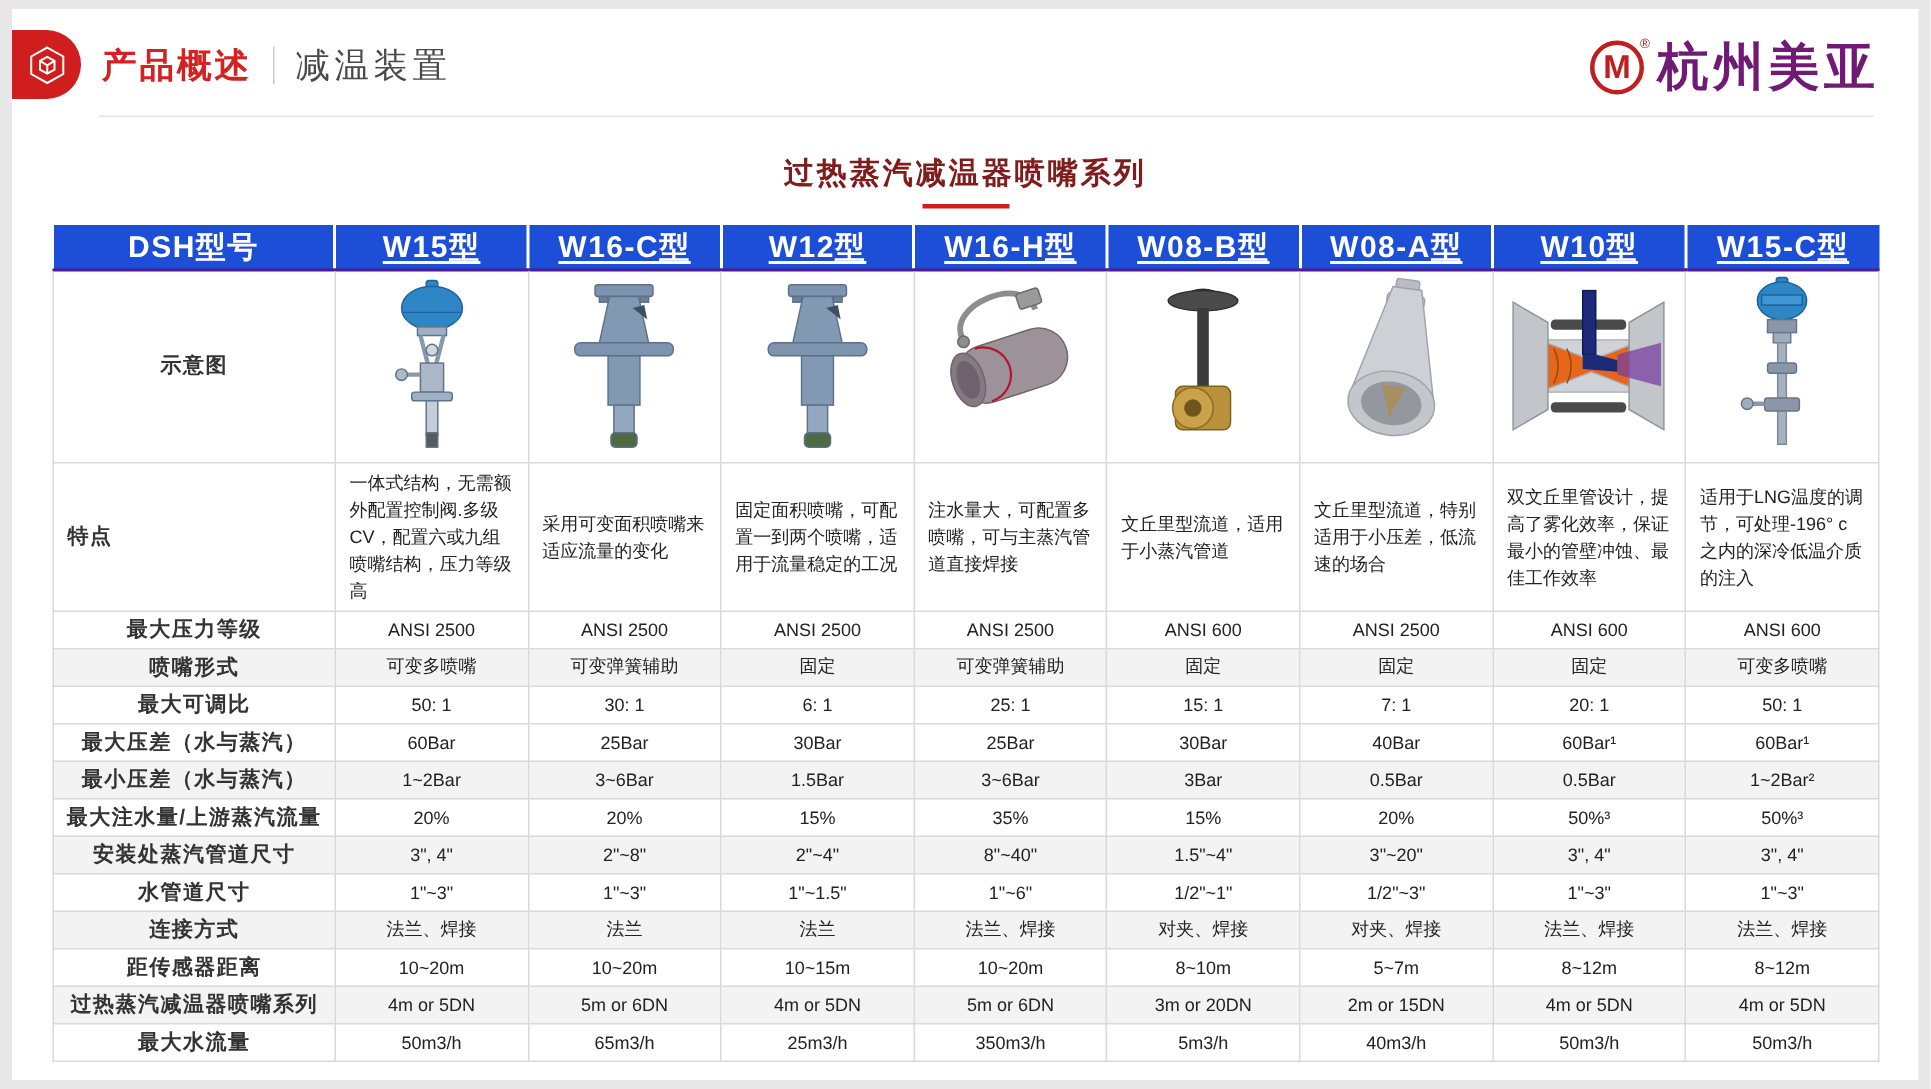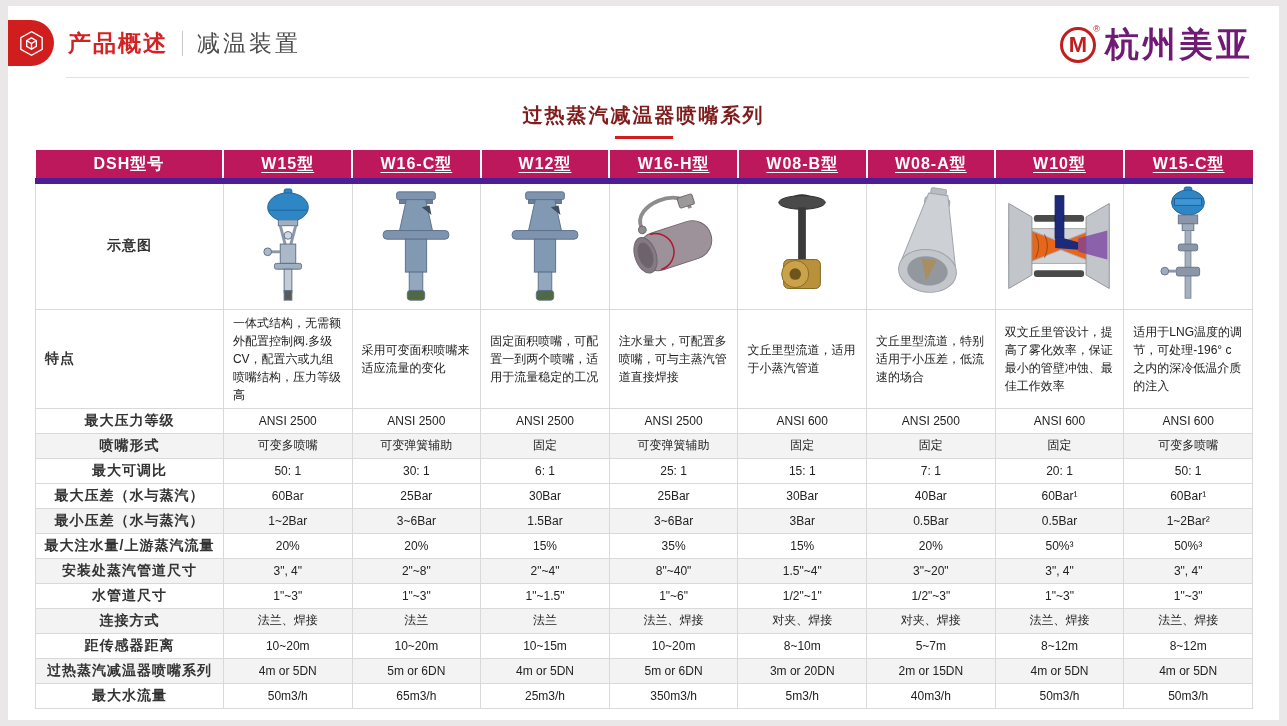--- a/index.html
+++ b/index.html
@@ -34,22 +34,22 @@
 
   
   .section-title{text-align:center;margin-top:24px;font-size:20px;color:#7f1d1d;font-weight:bold;letter-spacing:2px;}
   .title-underline{width:58px;height:3px;background:#d01e1e;margin:7px auto 11px;}
 
   
   table.spec{border-collapse:collapse;table-layout:fixed;width:1218px;margin-left:27px;}
   col.c-label{width:187px;}
   col.c-model{width:128px;}
   thead th{
-    background:#be185d;color:#fff;font-size:16px;font-weight:bold;height:26px;
-    border-left:2px solid #fff;border-bottom:6px solid #4c1d95;letter-spacing:1px;
+    background:#1d4ed8;color:#fff;font-size:20px;font-weight:bold;height:26px;
+    border-left:2px solid #fff;border-bottom:2px solid #4c1d95;letter-spacing:1px;
   }
   thead th:first-child{border-left:none;}
   thead th.model{text-decoration:underline;text-underline-offset:3px;}
   tbody td{
     border:1px solid #d9d9d9;text-align:center;font-size:12px;color:#222;
     height:25px;padding:0 4px;overflow:hidden;box-sizing:border-box;
   }
   tbody td.rowlabel{font-size:14px;font-weight:bold;color:#333;letter-spacing:1px;}
   tr.shaded td{background:#f3f3f3;}
   tr.image-row td{height:128px;padding:2px;background:#fff;}

